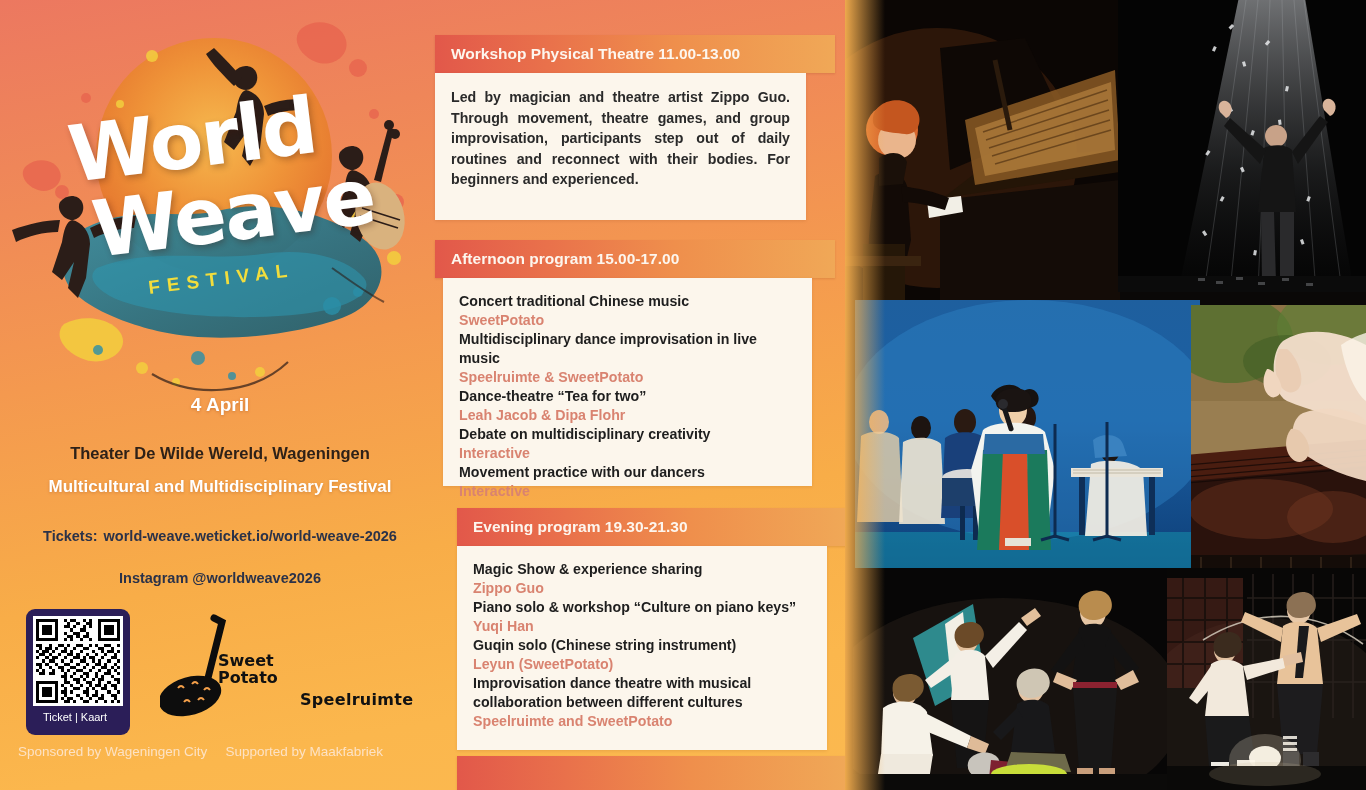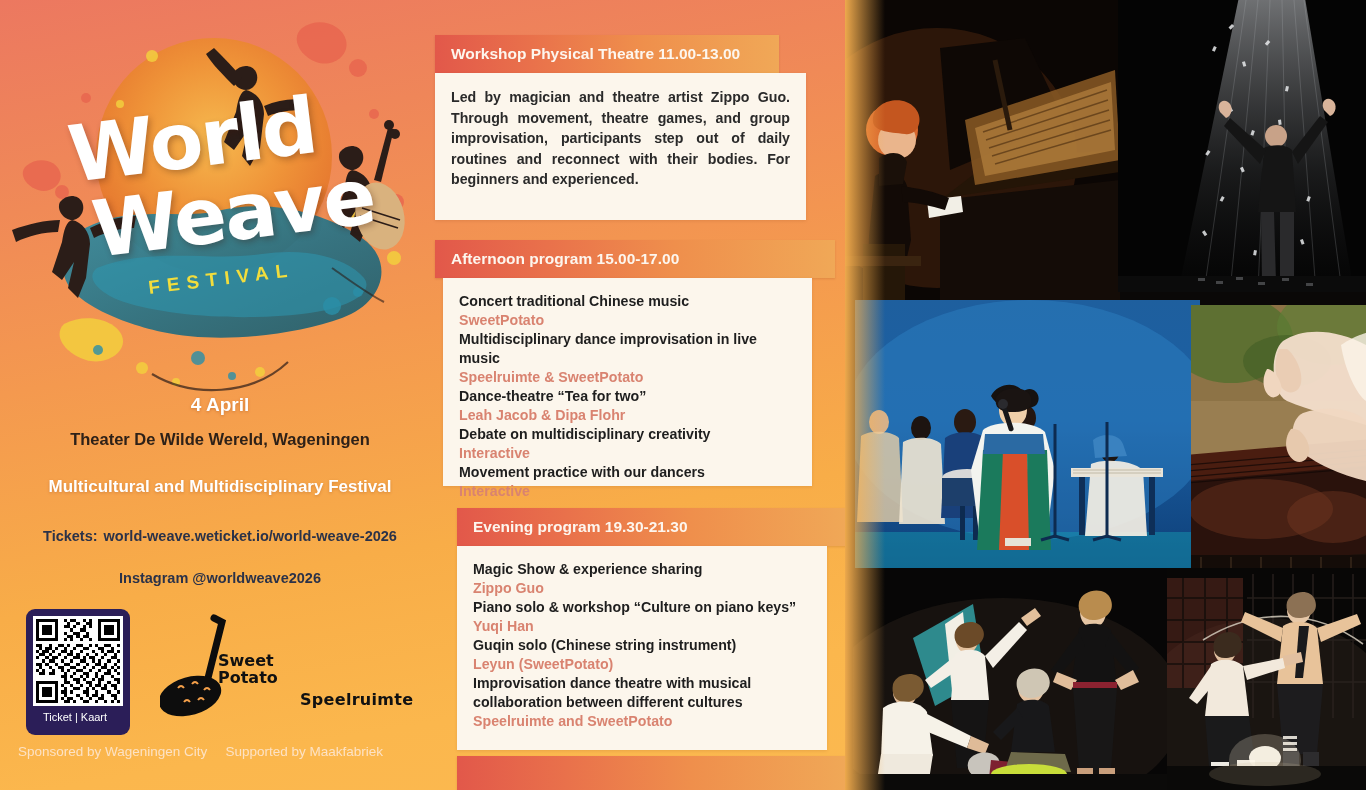--- a/index.html
+++ b/index.html
@@ -39,21 +39,21 @@
     font-family:"Liberation Sans", sans-serif;
   }
 
   
   .date-line{
     position:absolute; left:0; top:394px; width:440px; text-align:center;
     color:#ffffff; font-size:19px; font-weight:bold;
     text-shadow:0 1px 3px rgba(140,60,20,.35);
   }
   .venue-line{
-    position:absolute; left:0; top:430px; width:440px; text-align:center;
+    position:absolute; left:0; top:444px; width:440px; text-align:center;
     color:#2e2118; font-size:16.5px; font-weight:bold;
   }
   .tagline{
     position:absolute; left:0; top:477px; width:440px; text-align:center;
     color:#ffffff; font-size:17px; font-weight:bold;
     text-shadow:0 1px 3px rgba(140,60,20,.30);
   }
   .tickets-line{
     position:absolute; left:0; top:528px; width:440px; text-align:center;
     color:#2b3248; font-size:14.5px; font-weight:bold;
@@ -105,21 +105,21 @@
   }
   .card-desc{
     color:#2a2a2a; font-size:14.2px; font-weight:bold; line-height:20.5px;
     text-align:justify;
   }
   .prog-item{ color:#1e1e1e; font-size:14.2px; font-weight:bold; line-height:19px; }
   .prog-perf{ color:#d98370; font-size:14.2px; font-weight:bold; line-height:19px; }
 
   
   #card-workshop { left:0px;  top:35px;  width:400px; }
-  #card-workshop .card-head { width:344px; }
+  #card-workshop .card-head { width:400px; }
   #card-workshop .card-body { width:371px; height:147px; }
 
   #card-afternoon{ left:0px;  top:240px; width:400px; }
   #card-afternoon .card-head { width:400px; }
   #card-afternoon .card-body { width:369px; height:208px;margin-left:8px; }
 
   #card-evening  { left:22px; top:508px; width:390px; }
   #card-evening  .card-head { width:390px;text-align:center; }
   #card-evening  .card-body { left:0; width:370px; height:204px; }
 

